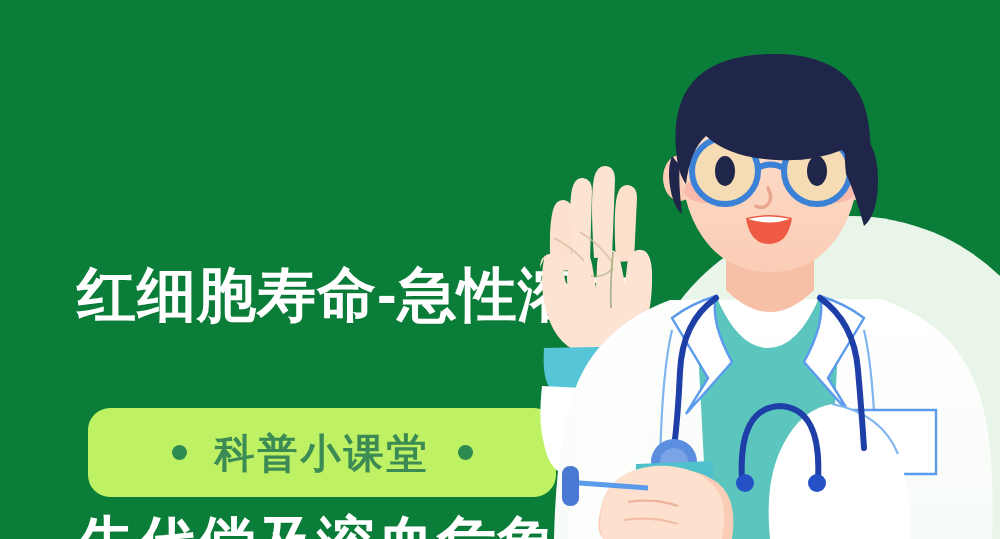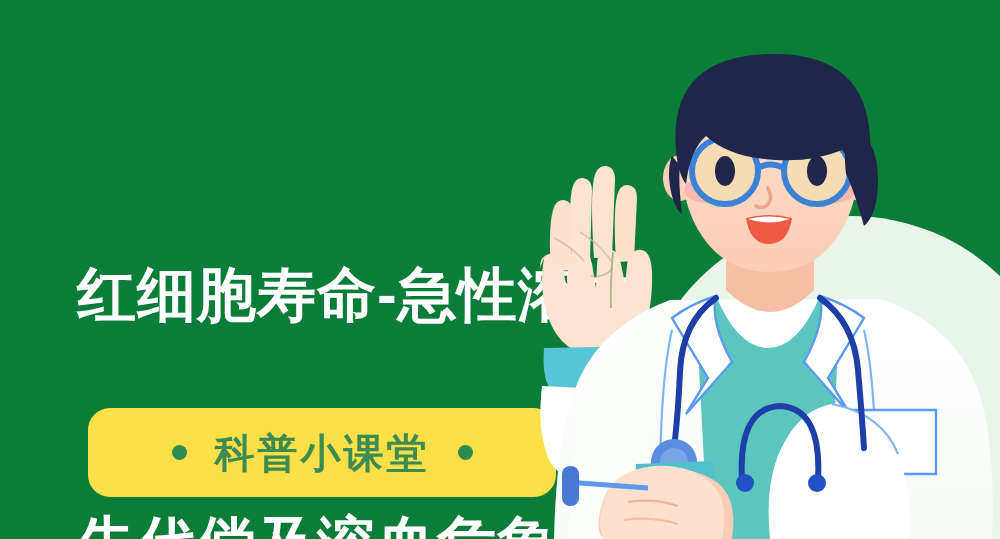--- a/index.html
+++ b/index.html
@@ -33,21 +33,21 @@
     white-space:pre;
     text-shadow:0 1px 0 rgba(0,0,0,0.05);
   }
   .title .ln { display:block; }
 
   
   .pill {
     position:absolute;
     left:88px; top:408px;
     width:468px; height:89px;
-    background:#fde047;
+    background:#bef264;
     border-radius:22px;
     display:flex; align-items:center; justify-content:center;
     gap:28px;
   }
   .pill .dot {
     width:15px; height:15px; border-radius:50%;
     background:#2e8b4f; flex:none;
   }
   .pill .pill-label {
     color:#3c8b55;

